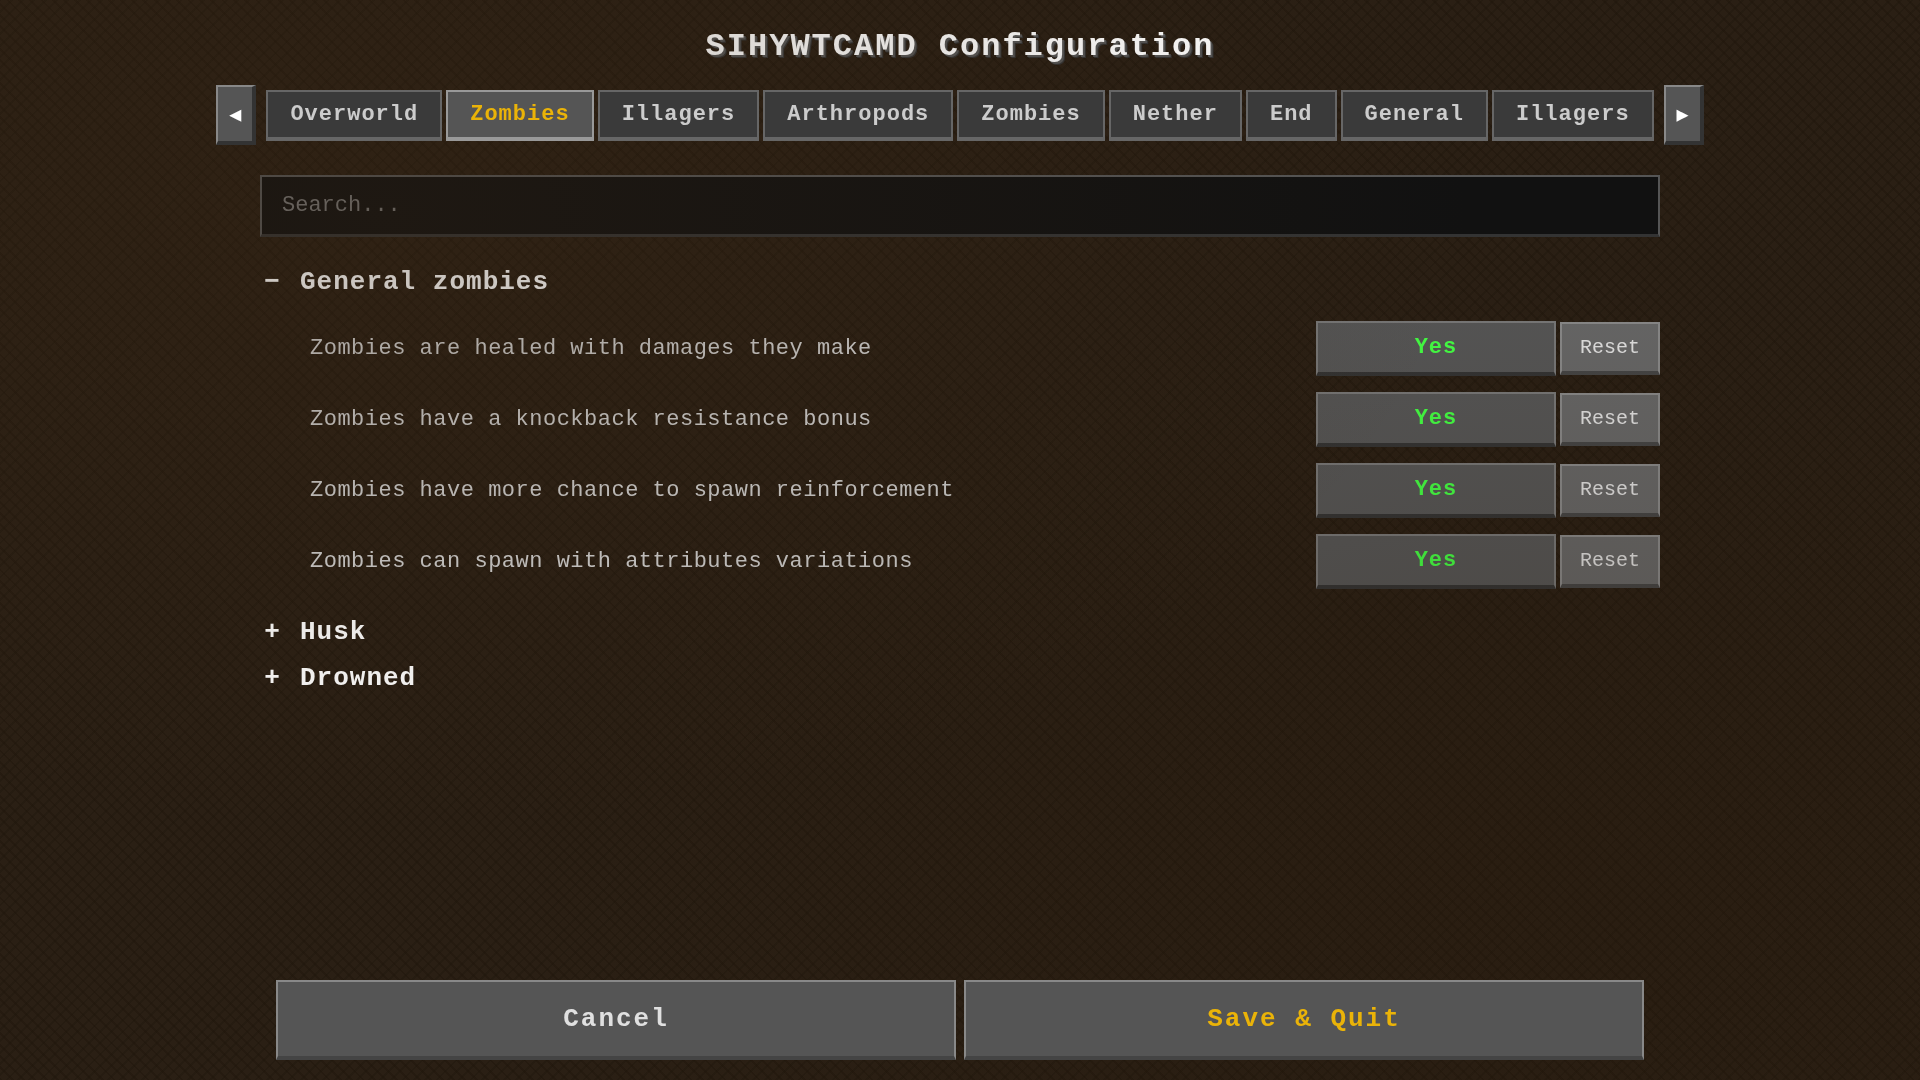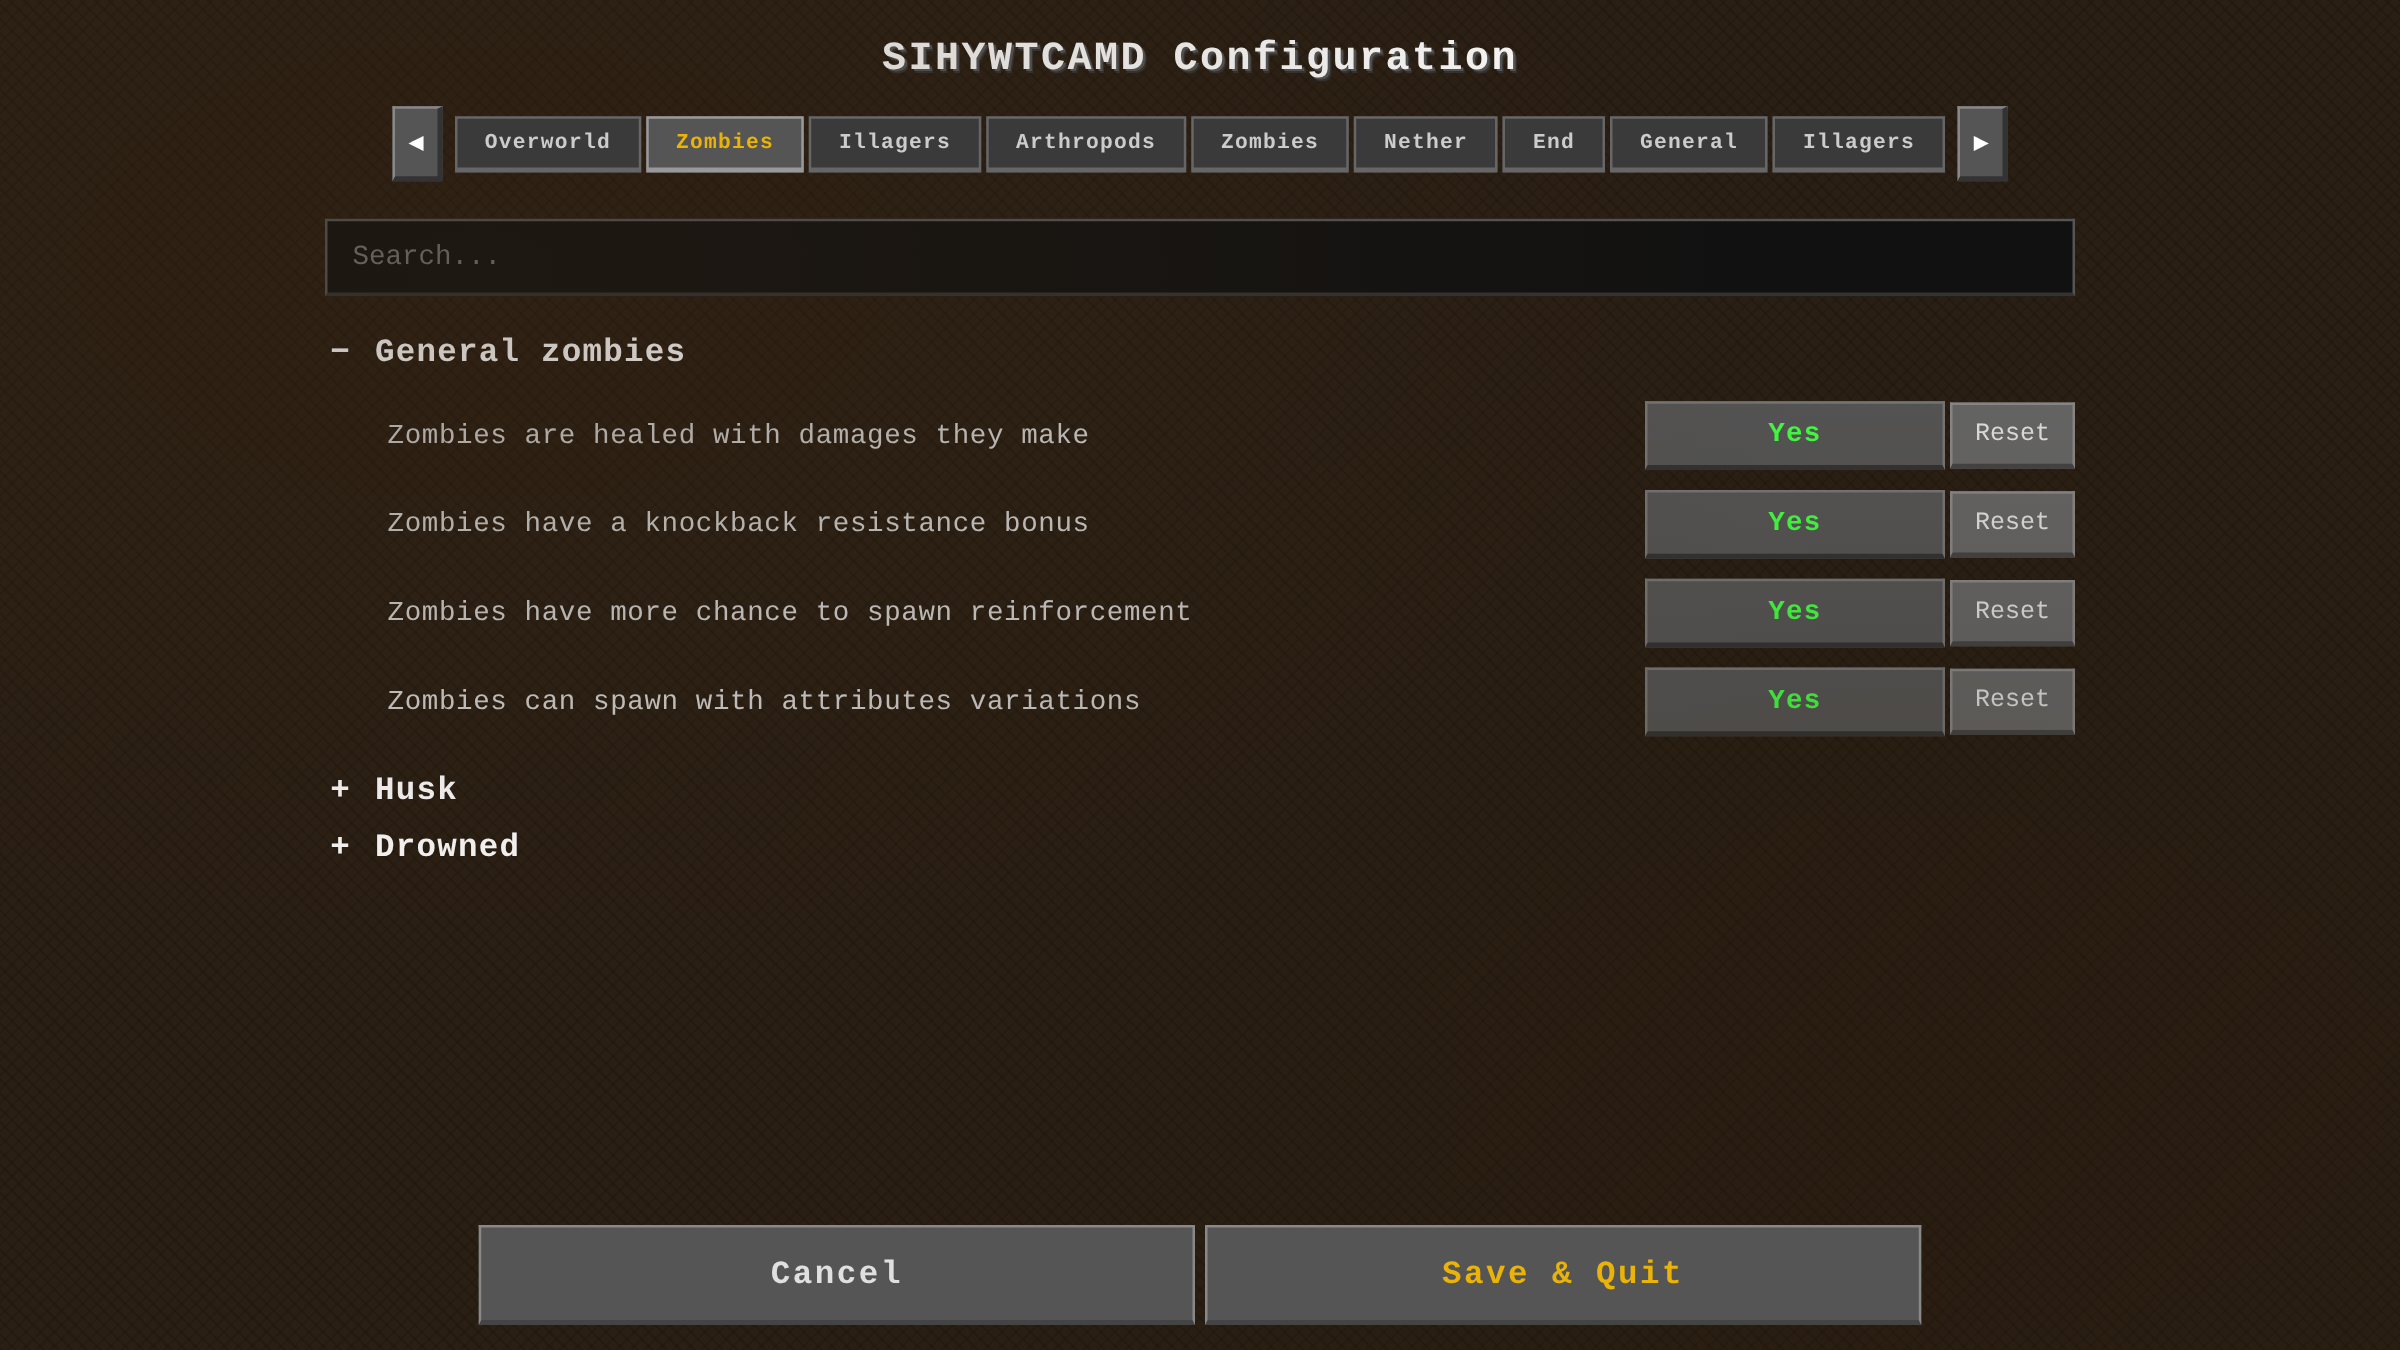--- a/index.html
+++ b/index.html
@@ -109,21 +109,21 @@
     .nav-tabs {
       display: flex;
       gap: 4px;
       flex-wrap: nowrap;
       margin: 0 10px;
     }
 
     .nav-tab {
       padding: 10px 22px;
       font-family: 'Courier New', monospace;
-      font-size: 17px;
+      font-size: 22px;
       font-weight: bold;
       cursor: pointer;
       border: 2px solid #888;
       border-bottom: 4px solid #444;
       letter-spacing: 1px;
       white-space: nowrap;
     }
 
     .nav-tab.active {
       background: #555;
@@ -248,21 +248,21 @@
       justify-content: center;
       gap: 0;
       padding: 20px 0;
       margin-top: auto;
       position: absolute;
       bottom: 0;
       left: 0;
     }
 
     .bottom-button {
-      width: 573px;
+      width: 680px;
       padding: 22px 0;
       font-family: 'Courier New', monospace;
       font-size: 26px;
       font-weight: bold;
       letter-spacing: 2px;
       cursor: pointer;
       border: 2px solid #888;
       border-bottom: 4px solid #444;
       text-align: center;
     }

